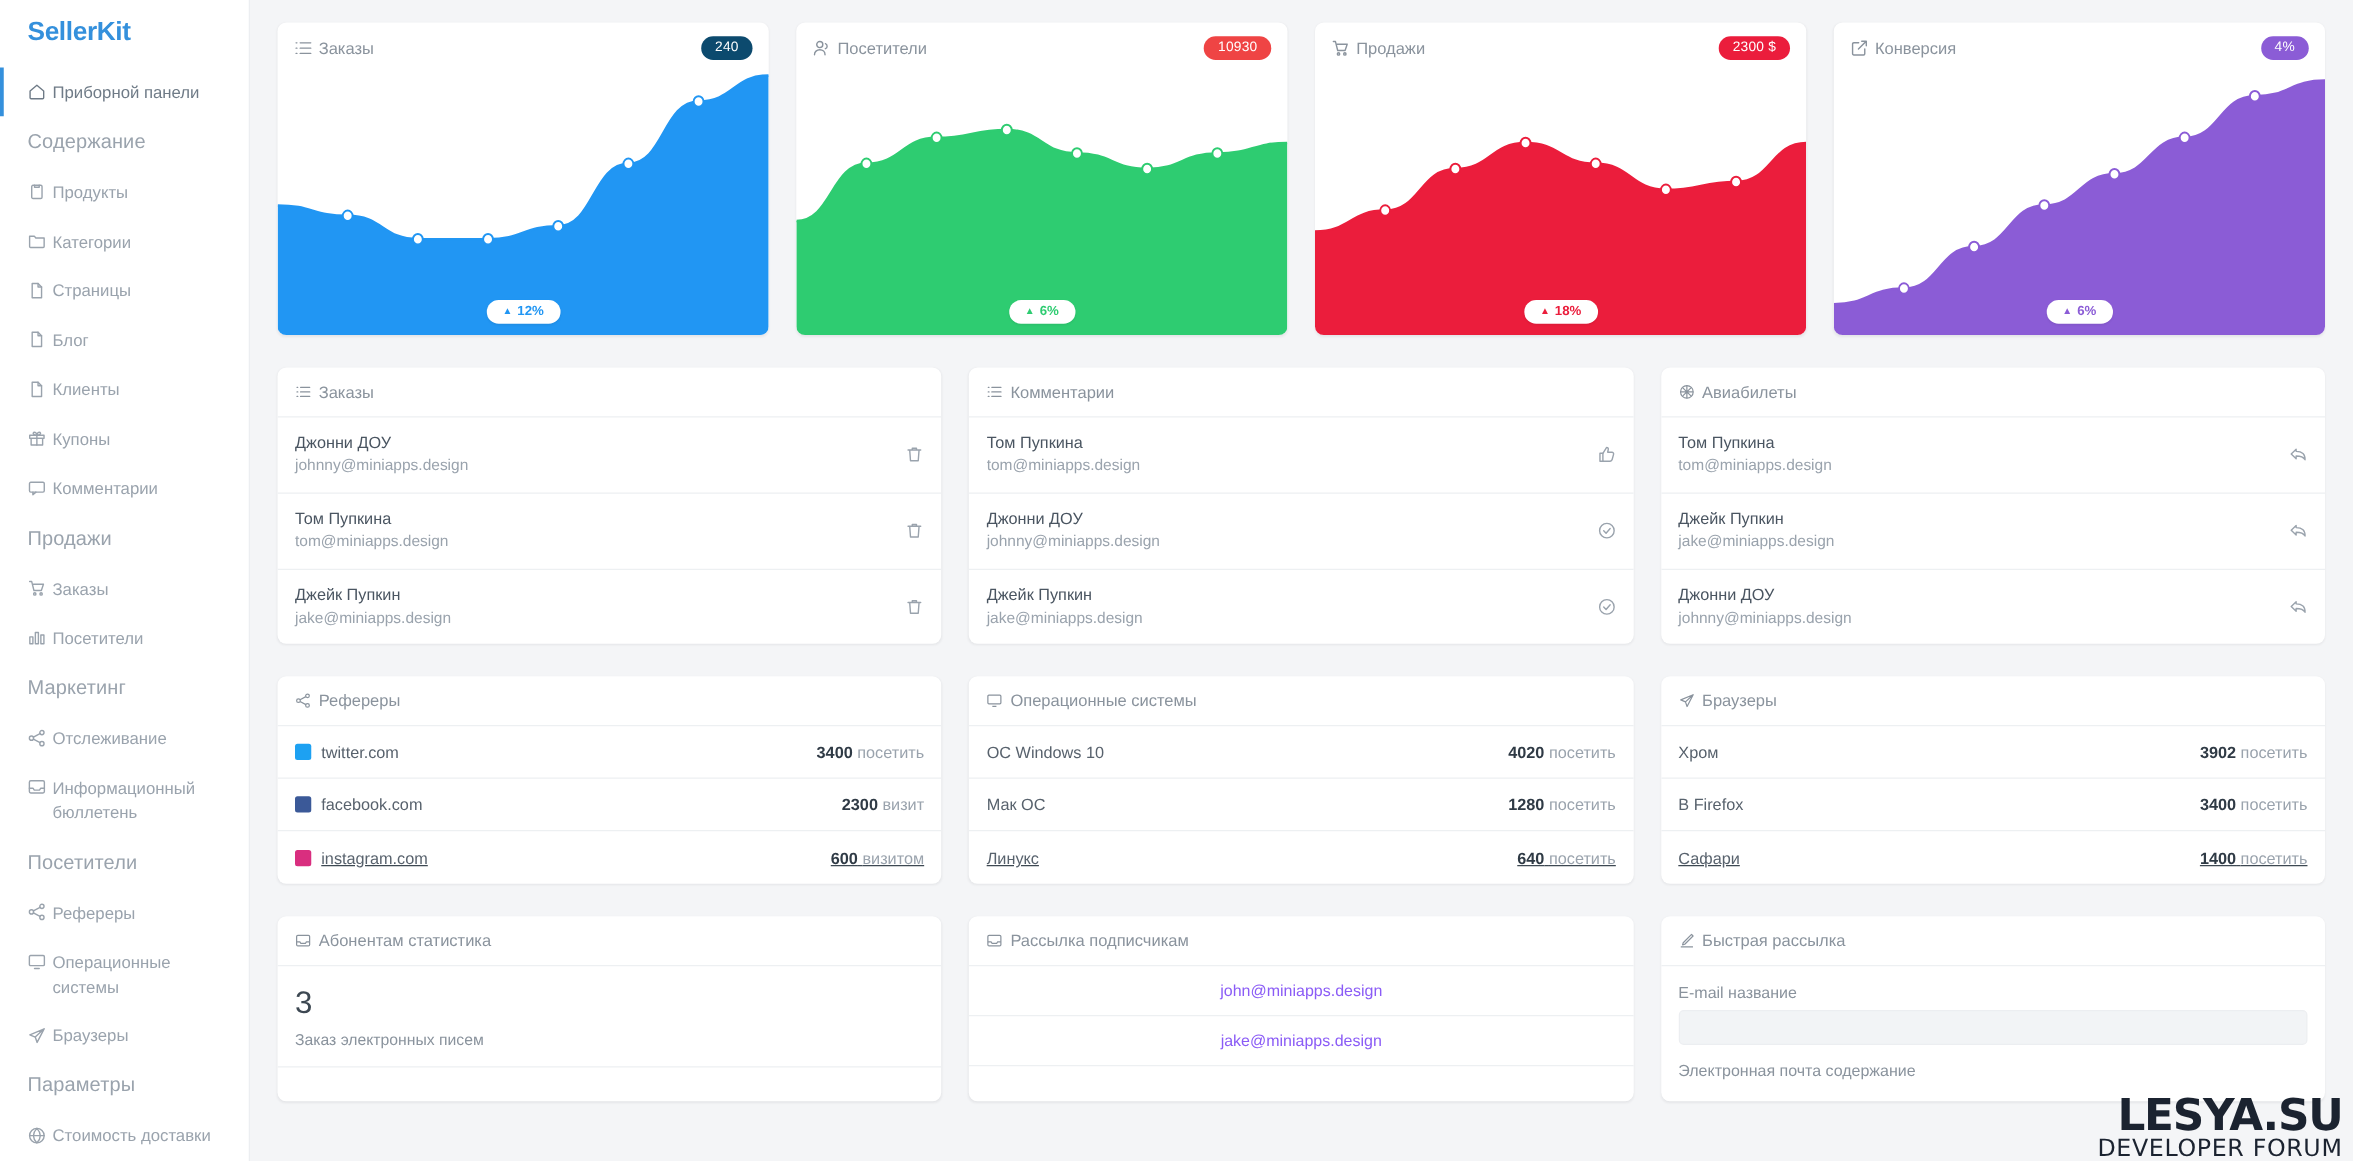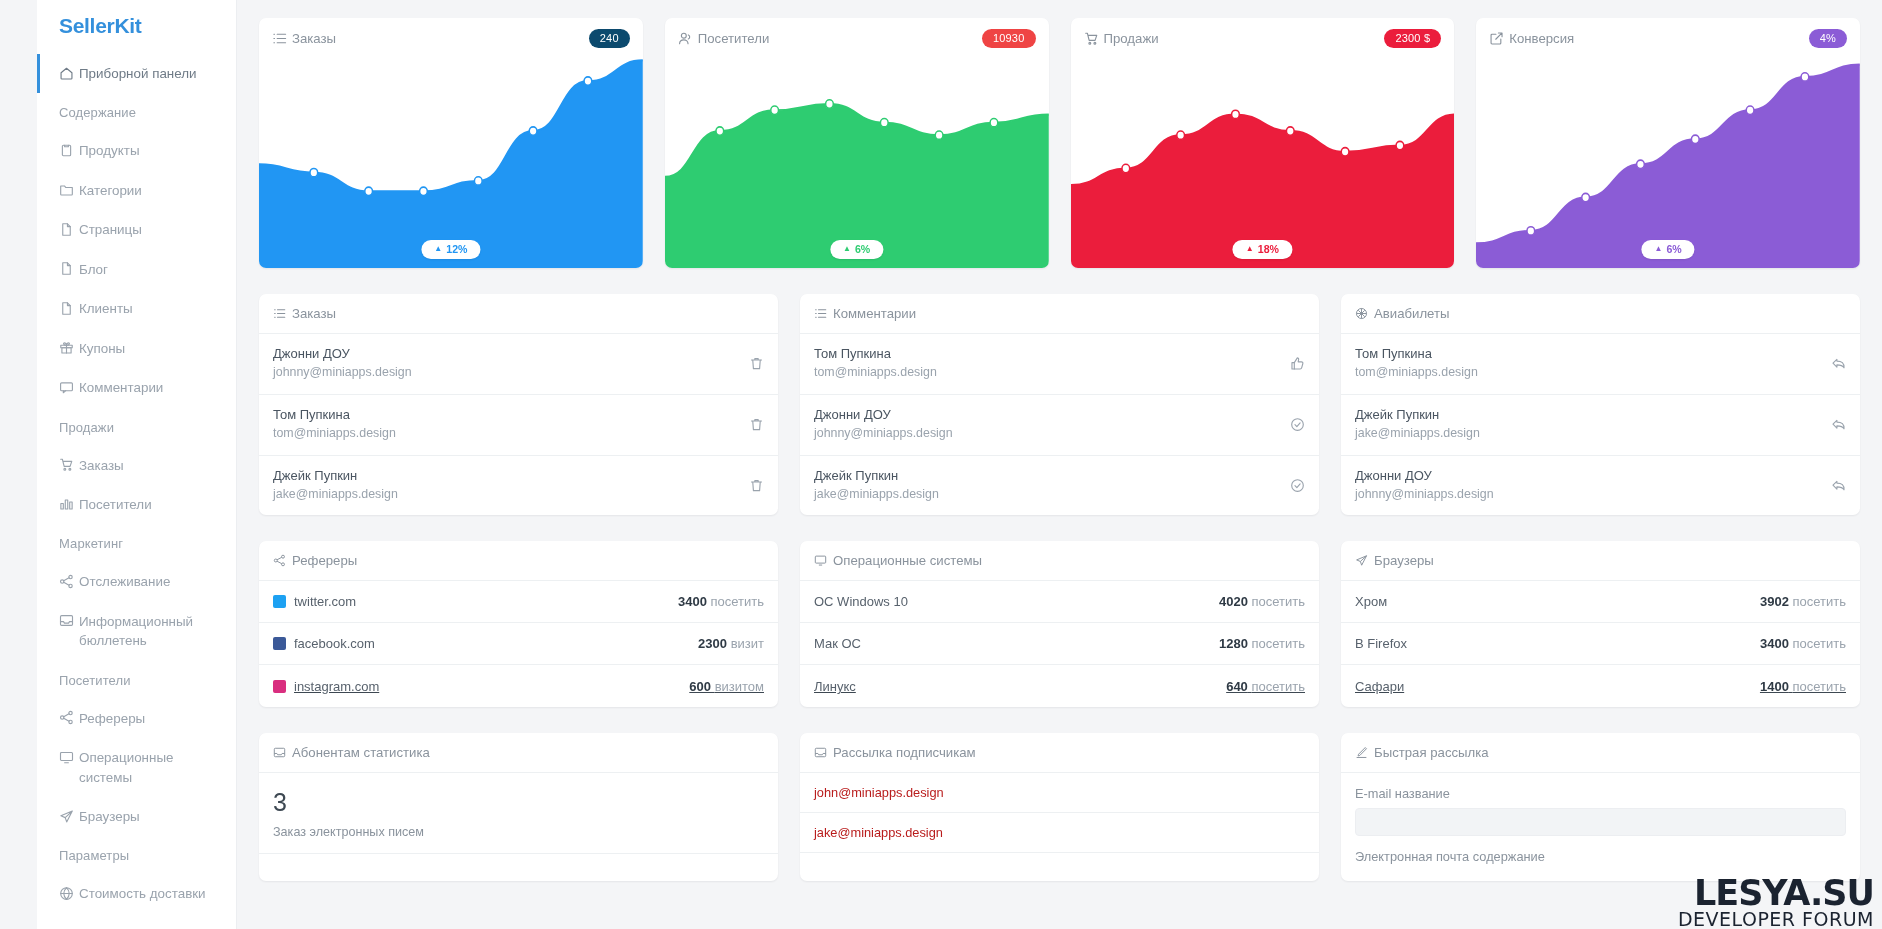--- a/index.html
+++ b/index.html
@@ -3,39 +3,39 @@
 <meta charset="utf-8">
 <style>
   * { box-sizing: border-box; margin: 0; padding: 0; }
   html, body {
     width: 1882px; height: 929px;
     overflow: hidden;
     font-family: "Liberation Sans", sans-serif;
     background: #f4f5f7;
     color: #3d4852;
   }
-  .app { display: flex; width: 1882px; height: 929px; padding-left: 37px; }
+  .app { display: flex; width: 1882px; height: 929px; }
 
   
   .sidebar {
     width: 200px; flex: 0 0 200px;
     background: #ffffff;
     height: 929px;
     overflow: hidden;
     border-right: 1px solid #eceef1;
     position: relative;
   }
   .brand {
     font-size: 21px; font-weight: bold;
     color: #3490dc;
     padding: 14px 0 16px 22px;
     letter-spacing: -0.3px;
   }
   .nav-group-label {
-    font-size: 13px;
+    font-size: 16px;
     color: #9aa3ad;
     padding: 12px 0 11px 22px;
     letter-spacing: 0.1px;
   }
   .nav-item {
     display: flex; align-items: flex-start; gap: 5px;
     font-size: 13.4px;
     color: #9aa3ad;
     padding: 10px 10px 10px 22px;
     line-height: 1.45;
@@ -151,22 +151,23 @@
   .kv-right b { color: #2f3a45; font-weight: bold; }
   .site-ic { width: 13px; height: 13px; border-radius: 2px; display: inline-block; flex: 0 0 auto; }
 
   .stat-big { padding: 16px 14px 14px 14px; }
   .stat-big .num { font-size: 25px; color: #3d4852; line-height: 1.05; font-weight: 400; }
   .stat-big .cap { font-size: 12.6px; color: #8a939d; margin-top: 9px; }
   .div-line { border-top: 1px solid #edf0f2; }
 
   .mail-row {
     padding: 12px 14px;
-    font-size: 12.8px; color: #b91c1c;
+    font-size: 12.8px; color: #8b5cf6;
     border-bottom: 1px solid #edf0f2;
+    text-align: center;
   }
   .form-body { padding: 13px 14px 10px 14px; }
   .field-label { font-size: 12.8px; color: #8a939d; margin-bottom: 7px; }
   .field-input {
     width: 100%; height: 28px;
     background: #f2f4f6;
     border: 1px solid #eceef1;
     border-radius: 4px;
     margin-bottom: 13px;
   }

